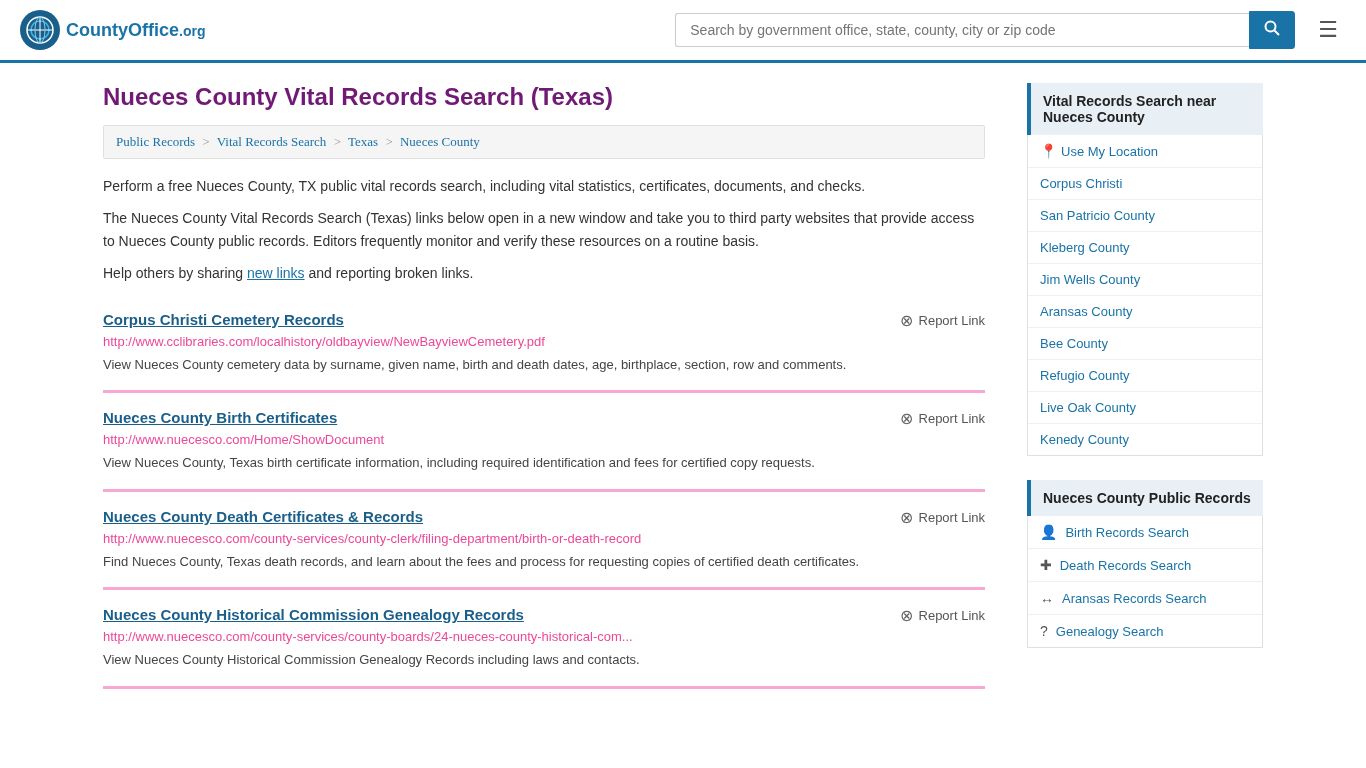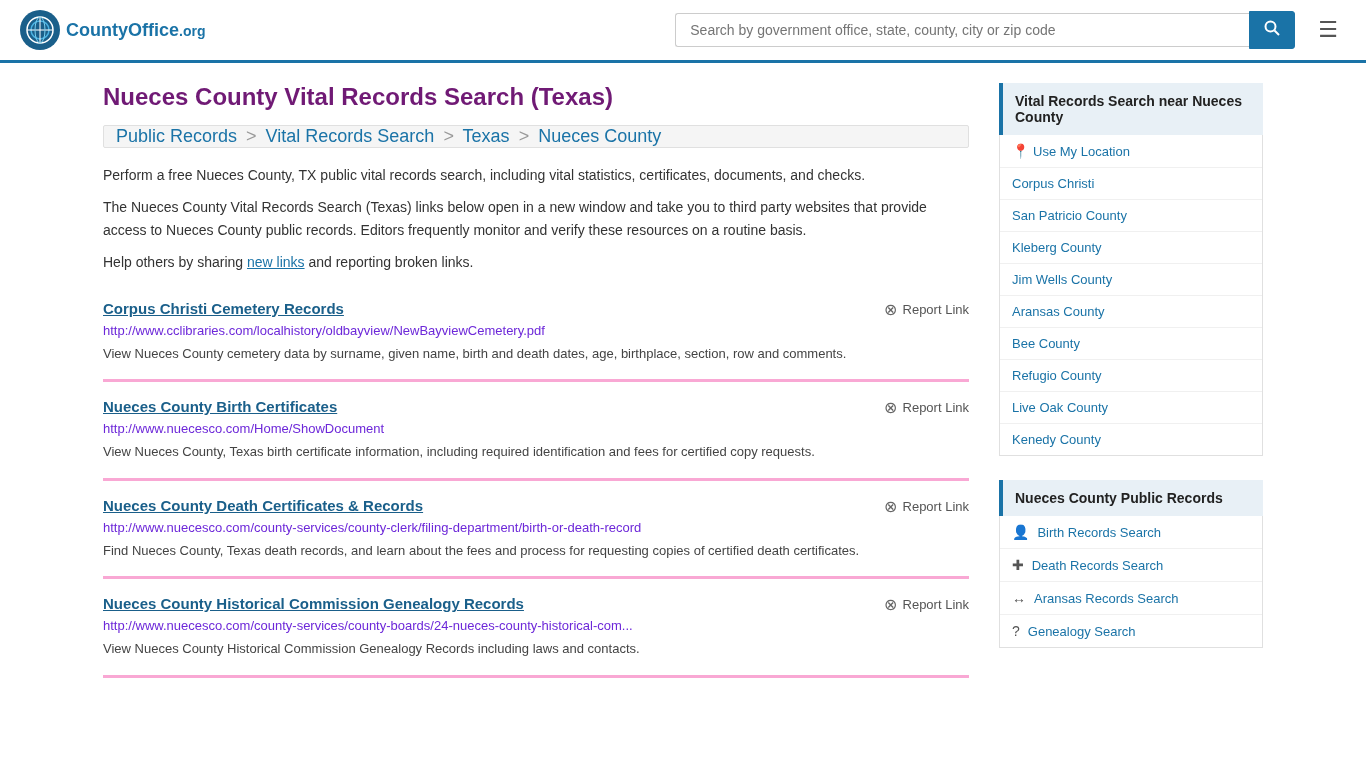--- a/index.html
+++ b/index.html
@@ -77,39 +77,40 @@
 
     
     .main-wrapper {
       max-width: 1200px;
       margin: 0 auto;
       padding: 20px 20px;
       display: flex;
       gap: 30px;
     }
     .content-area { flex: 1; }
-    .sidebar { width: 264px; flex-shrink: 0; }
+    .sidebar { width: 236px; flex-shrink: 0; margin-left: 12px; }
 
     
     .page-title {
       font-size: 24px;
       font-weight: bold;
       color: #701a75;
       margin-bottom: 14px;
     }
 
     
     .breadcrumb {
       background: #f5f5f5;
       border: 1px solid #e0e0e0;
-      padding: 0 12px;
-      font-size: 18px;
+      padding: 8px 12px;
+      font-size: 13px;
       color: #555;
       margin-bottom: 16px;
       border-radius: 2px;
+      font-family: Liberation Serif, serif;
     }
     .breadcrumb a { color: #1a73a7; text-decoration: none; }
     .breadcrumb .sep { margin: 0 4px; color: #999; }
 
     
     .desc-text {
       font-size: 14px;
       color: #333;
       line-height: 1.6;
       margin-bottom: 10px;
@@ -142,21 +143,21 @@
       color: #555;
       cursor: pointer;
       white-space: nowrap;
       background: none;
       border: none;
       padding: 0;
     }
     .report-icon { font-size: 16px; color: #666; }
     .record-url {
       font-size: 13px;
-      color: #6d28d9;
+      color: #ec4899;
       margin-bottom: 6px;
     }
     .record-desc {
       font-size: 13px;
       color: #444;
       line-height: 1.5;
     }
 
     
     .sidebar-section {

